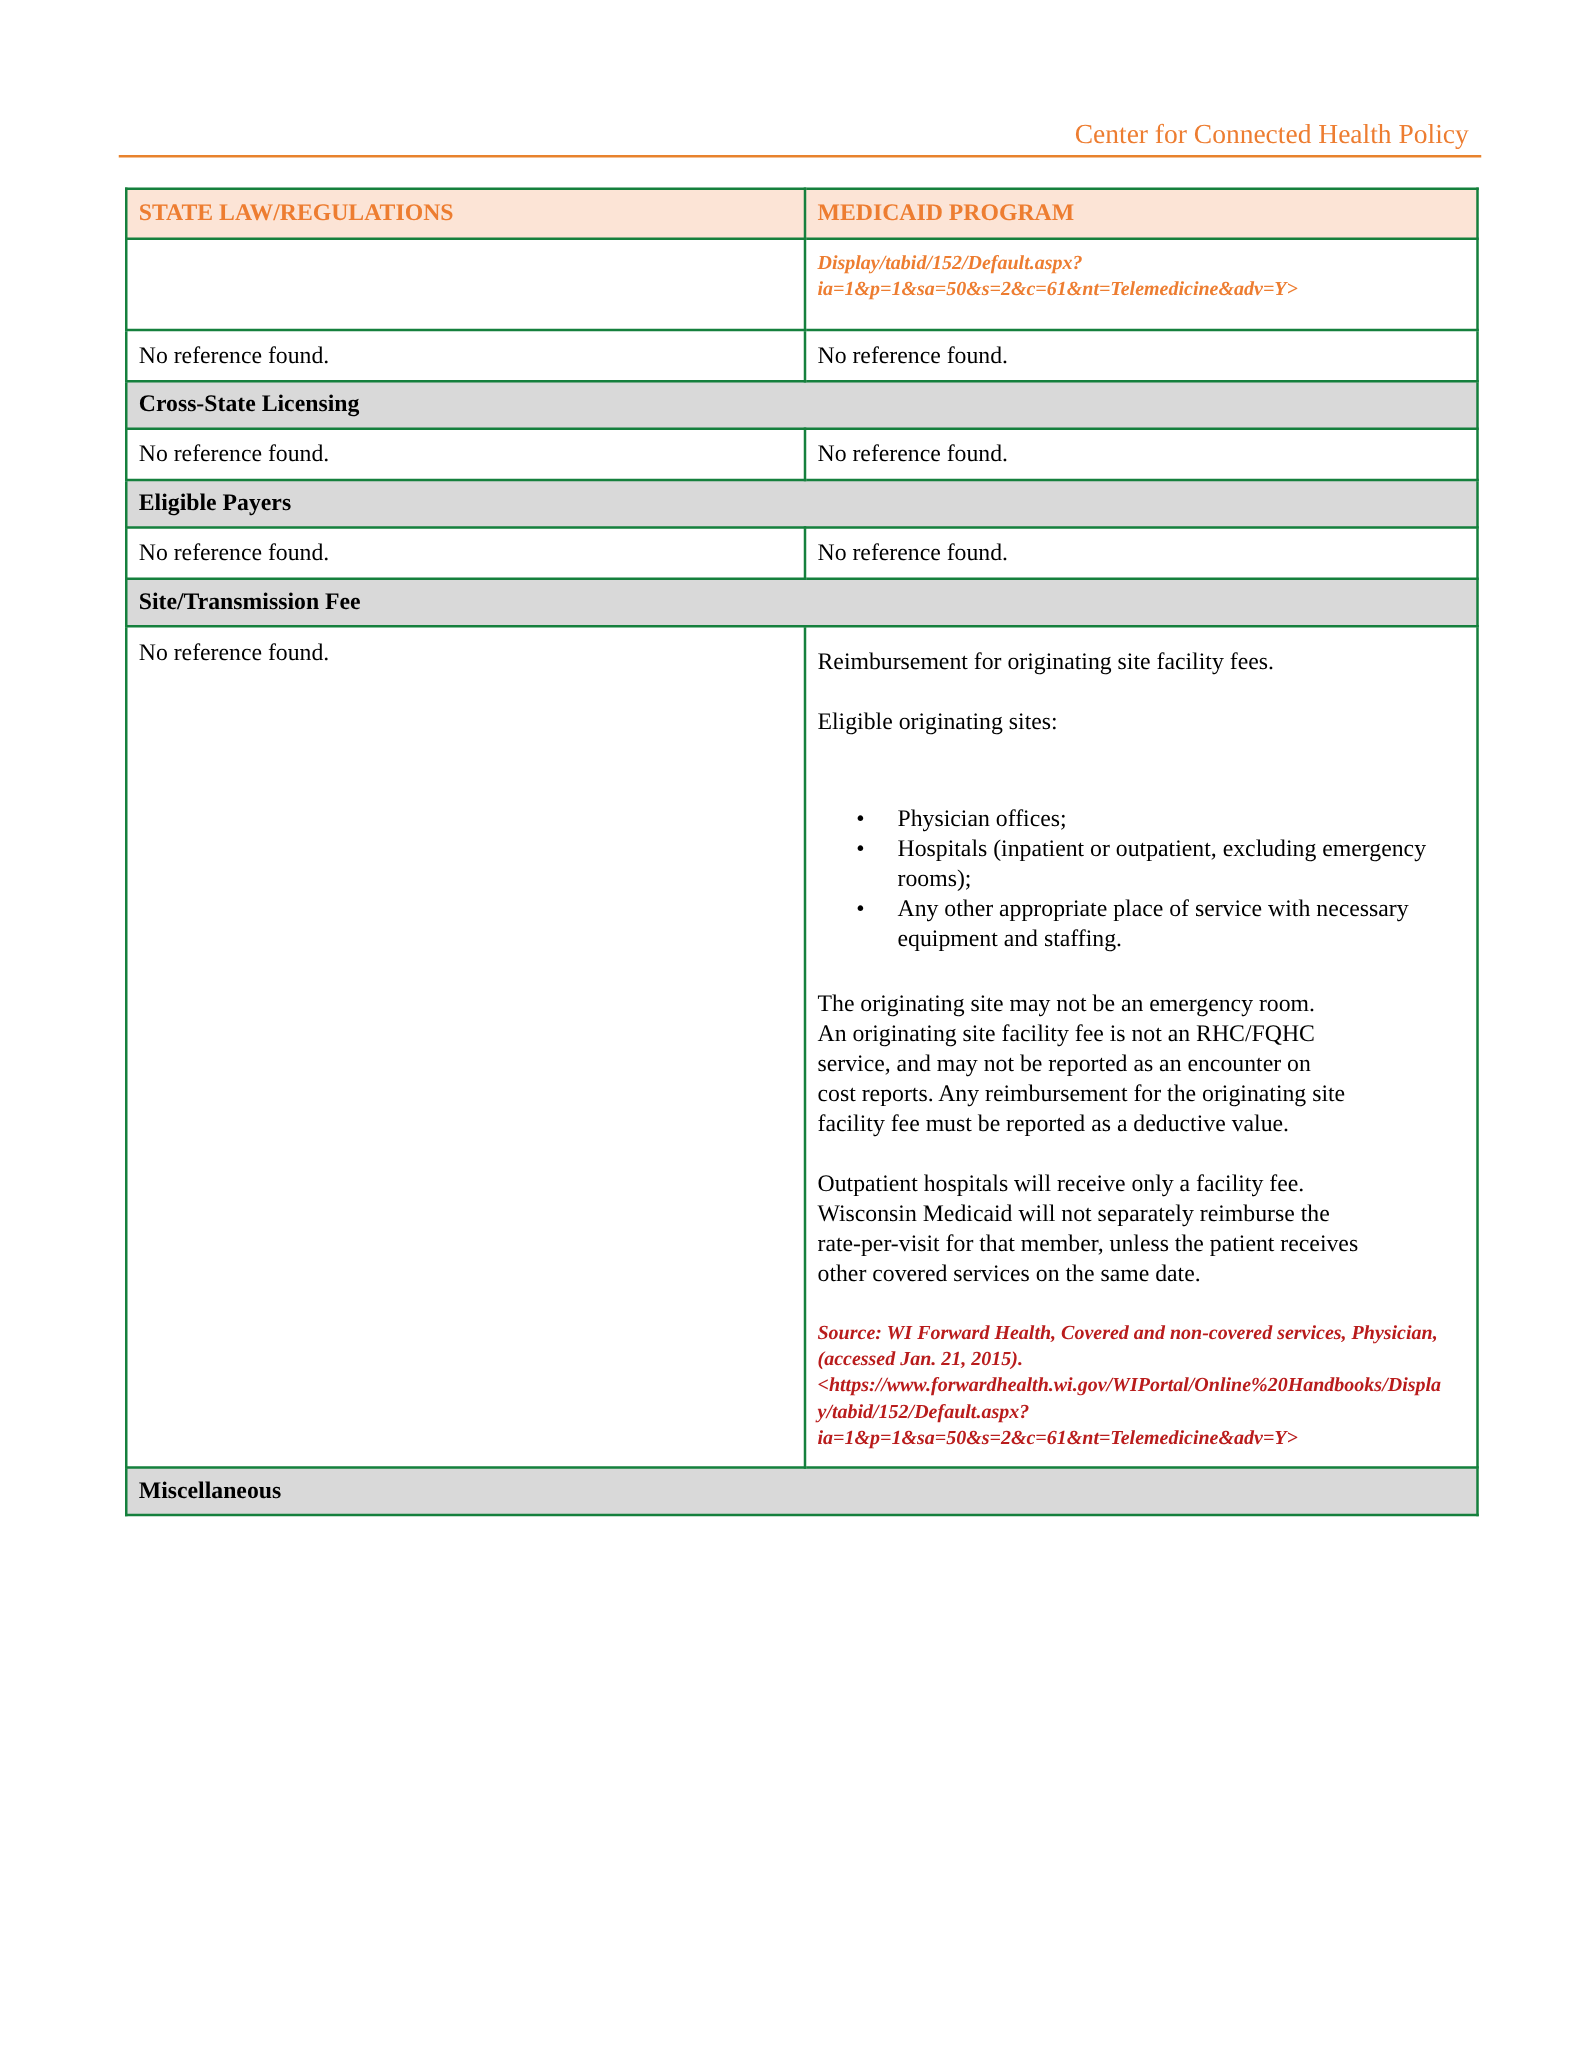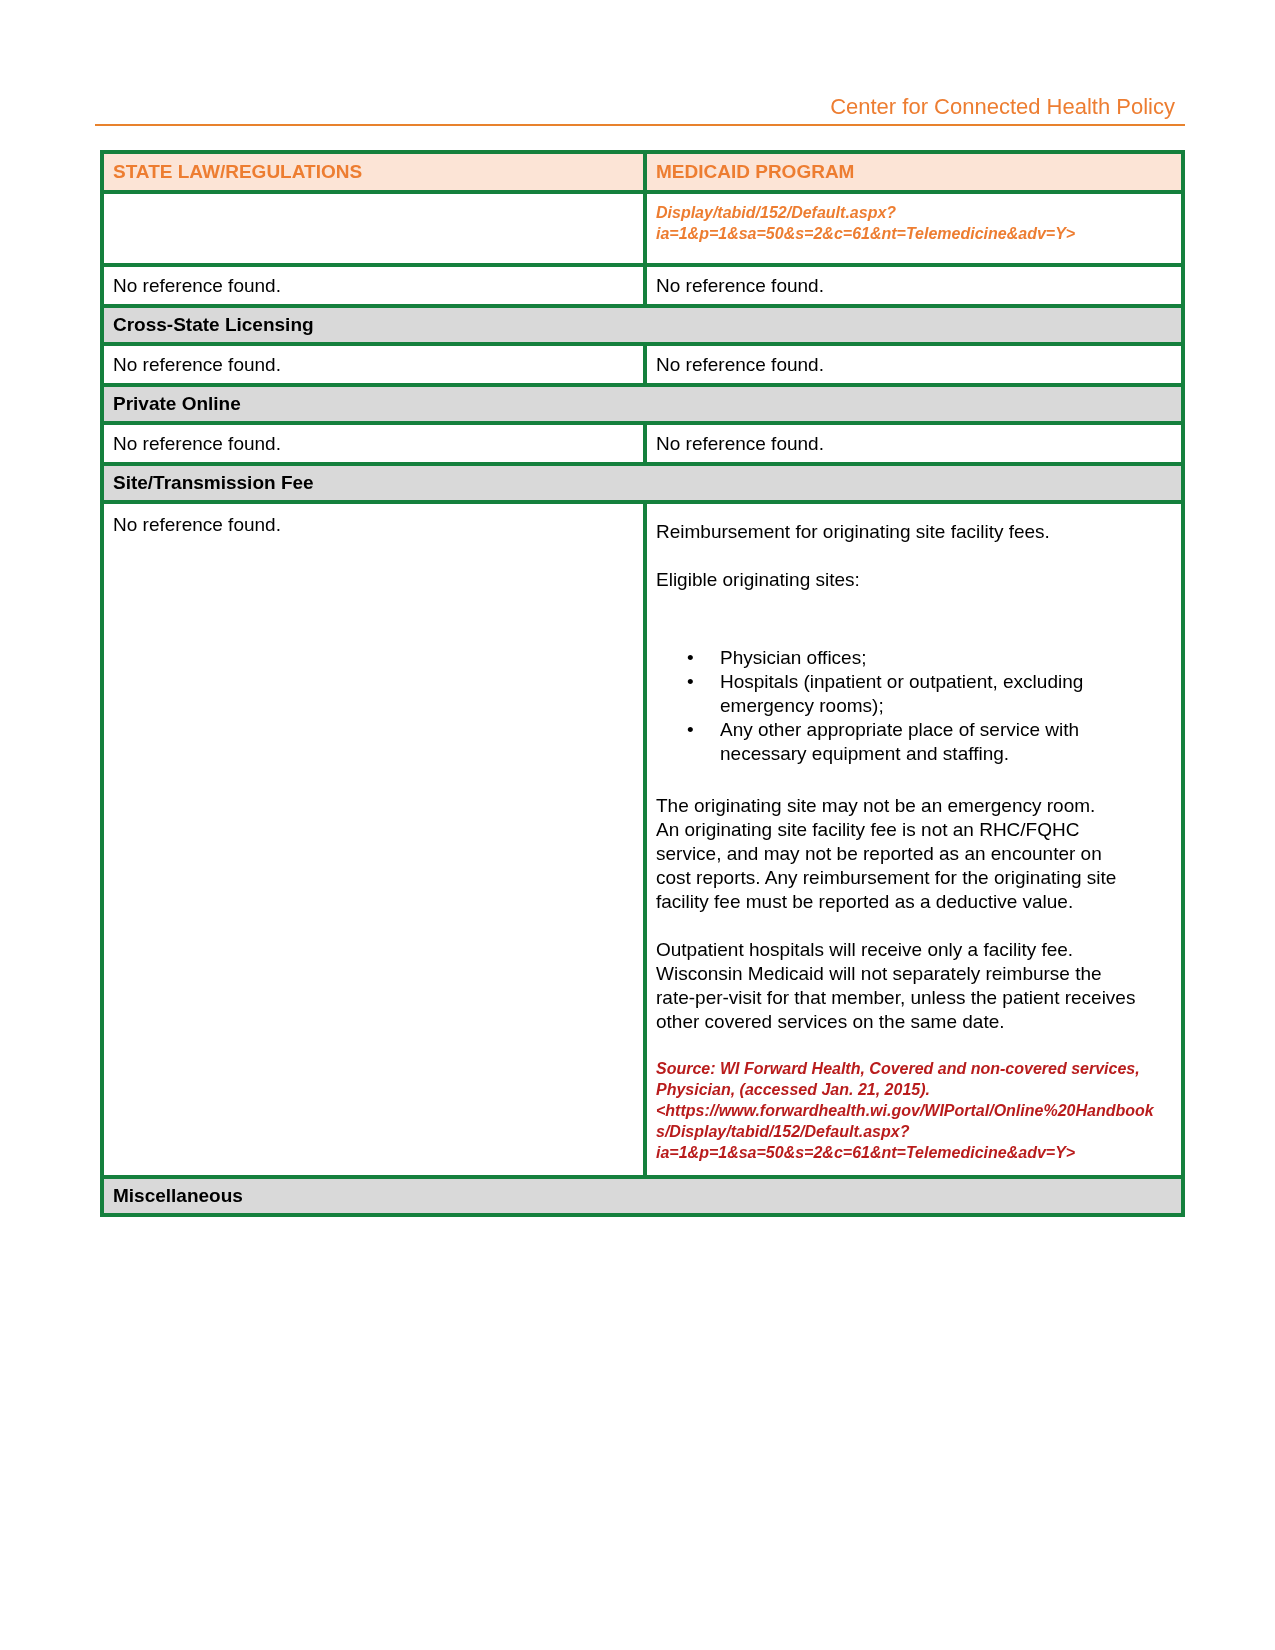--- a/index.html
+++ b/index.html
@@ -1,21 +1,21 @@
 <!DOCTYPE html>
 <html><head>
 <meta charset="utf-8">
 <style>
   html, body { margin: 0; padding: 0; background: #ffffff; }
   .page {
     position: relative;
     width: 1275px;
     height: 1416px;
     background: #ffffff;
-    font-family: Liberation Sans, sans-serif;
+    font-family: Liberation Serif, serif;
     color: #000000;
     overflow: hidden;
   }
 
   
   .header-title {
     position: absolute;
     top: 94px; left: 95px; width: 1080px;
     text-align: right;
     font-size: 22px;
@@ -29,21 +29,21 @@
 
   
   table.policy {
     position: absolute;
     top: 150px; left: 100px;
     width: 1081px;
     border-collapse: collapse;
     table-layout: fixed;
   }
   table.policy th, table.policy td {
-    border: 4px solid #15803d;
+    border: 2px solid #15803d;
     box-sizing: border-box;
   }
   thead th {
     height: 40px;
     background: #FCE4D6;
     color: #ED7D31;
     font-size: 19px;
     font-weight: bold;
     text-align: left;
     vertical-align: middle;
@@ -163,21 +163,21 @@
 
       <tr class="band">
         <td colspan="2">Cross-State Licensing</td>
       </tr>
       <tr class="simple">
         <td>No reference found.</td>
         <td>No reference found.</td>
       </tr>
 
       <tr class="band">
-        <td colspan="2">Private Online</td>
+        <td colspan="2">Eligible Payers</td>
       </tr>
       <tr class="simple">
         <td>No reference found.</td>
         <td>No reference found.</td>
       </tr>
 
       <tr class="band">
         <td colspan="2">Site/Transmission Fee</td>
       </tr>
       <tr class="bigrow">

